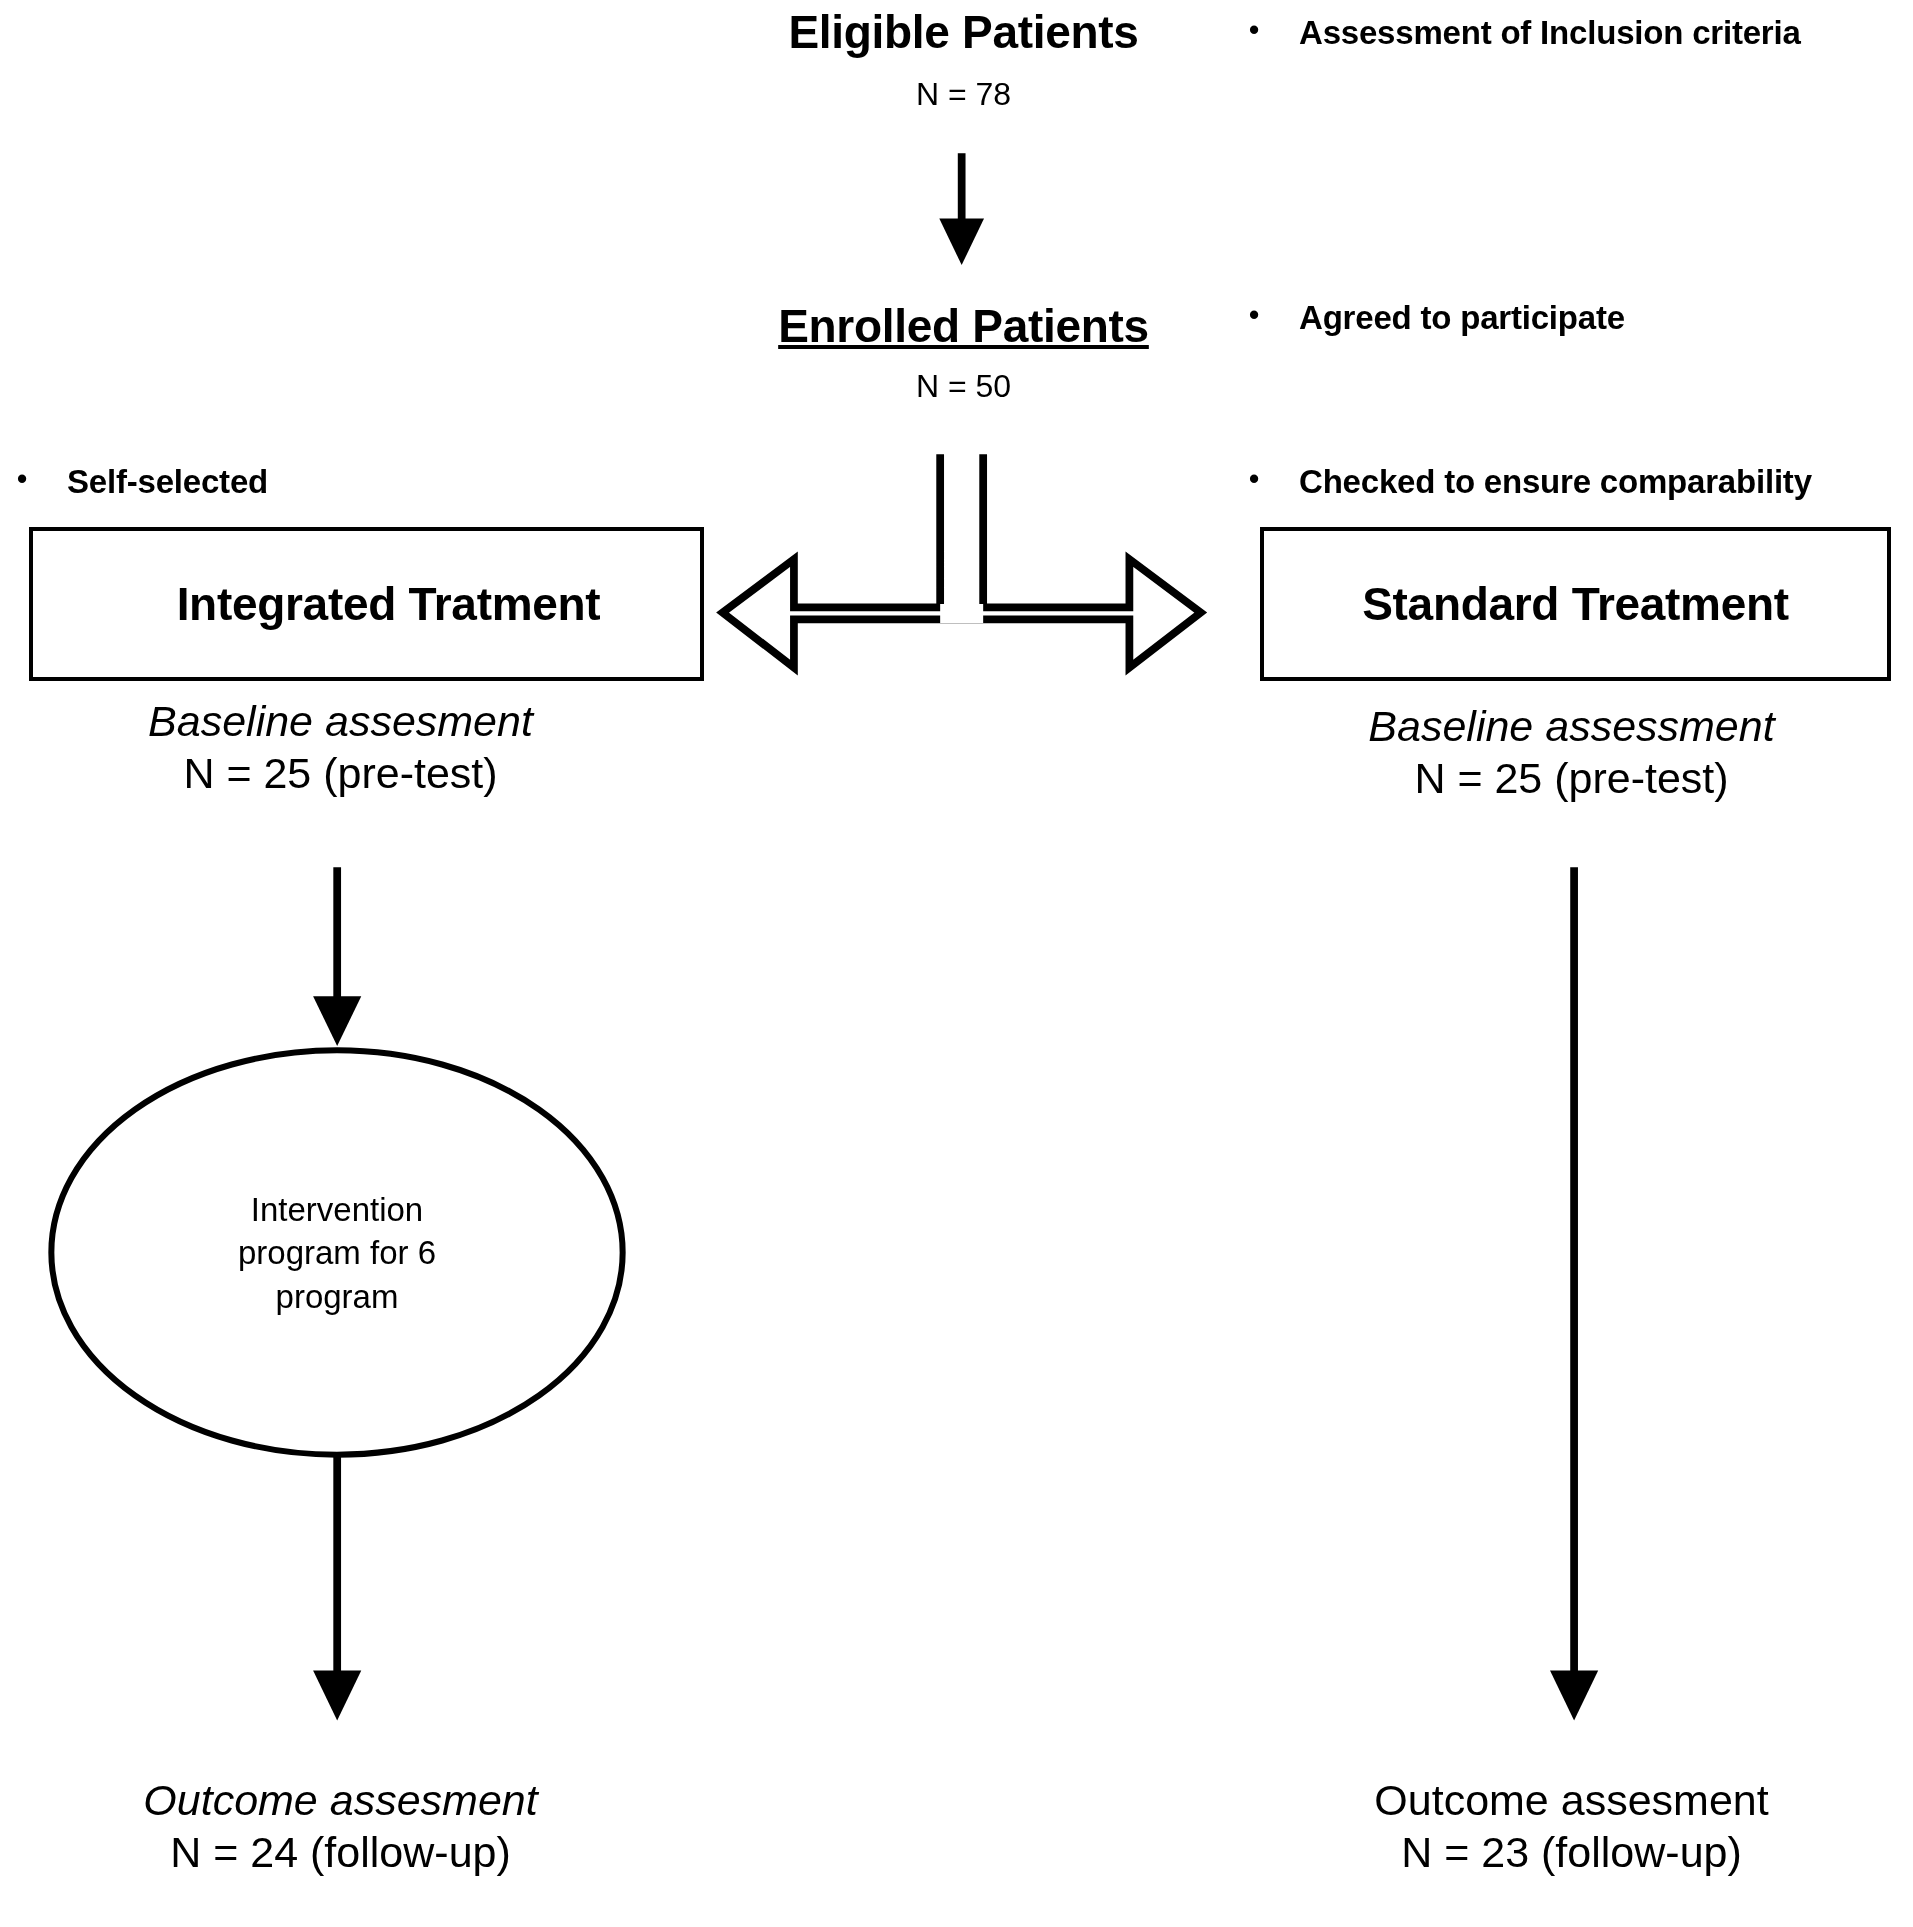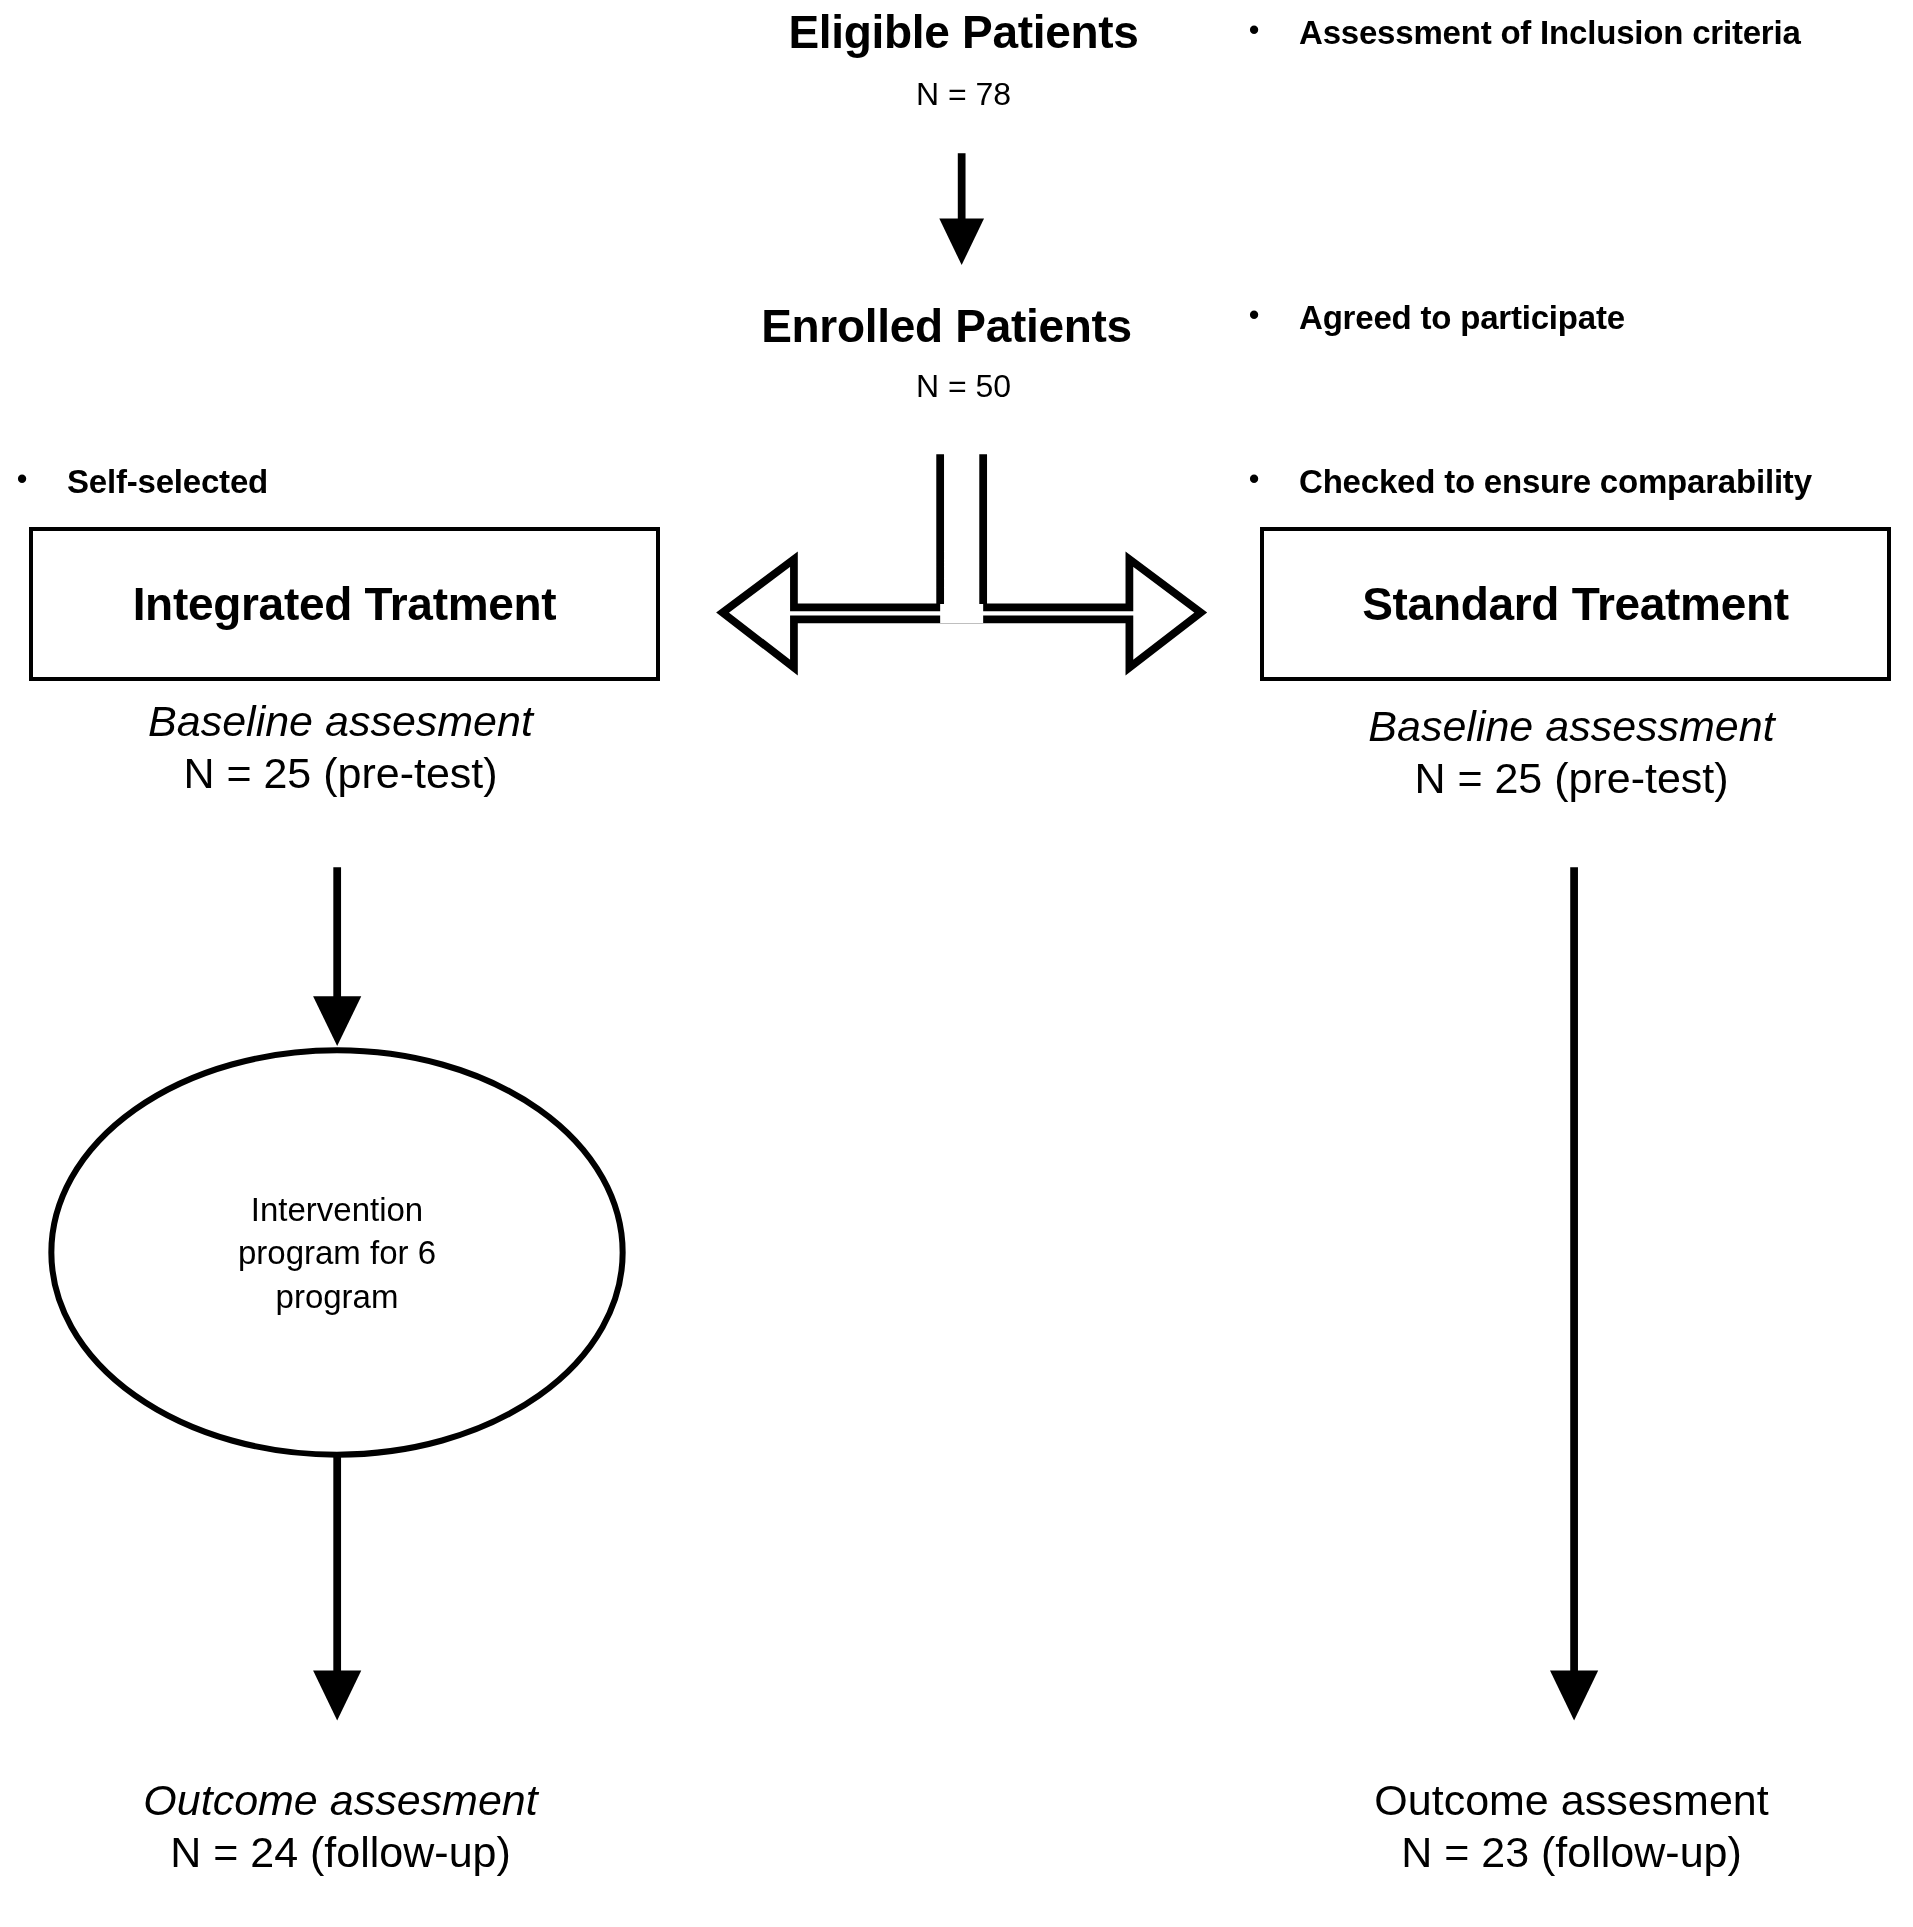--- a/index.html
+++ b/index.html
@@ -151,39 +151,39 @@
   </svg>
 
   <div class="txt hdr-title" style="left:671px; top:5.2px; width:585px;">Eligible Patients</div>
   <div class="txt hdr-n" style="left:671px; top:76px; width:585px;">N = 78</div>
 
   <div class="bullet-row" style="left:1249px; top:15.5px;">
     <span class="bullet-dot">•</span>
     <span class="bullet-label">Assessment of Inclusion criteria</span>
   </div>
 
-  <div class="txt hdr-title" style="left:654px; top:299px; width:585px;">Enrolled Patients</div>
+  <div class="txt hdr-title" style="left:671px; top:299px; width:585px;text-decoration:underline;">Enrolled Patients</div>
   <div class="txt hdr-n" style="left:671px; top:368px; width:585px;">N = 50</div>
 
   <div class="bullet-row" style="left:1249px; top:301px;">
     <span class="bullet-dot">•</span>
     <span class="bullet-label">Agreed to participate</span>
   </div>
 
   <div class="bullet-row" style="left:1249px; top:465px;">
     <span class="bullet-dot">•</span>
     <span class="bullet-label">Checked to ensure comparability</span>
   </div>
 
   <div class="bullet-row" style="left:17px; top:465px;">
     <span class="bullet-dot">•</span>
     <span class="bullet-label">Self-selected</span>
   </div>
 
-  <div class="grp-box" style="left:29px; top:527px; width:623px; height:146px;">
+  <div class="grp-box" style="left:29px; top:527px; width:623px; height:146px;padding-left:44px;">
     <span class="grp-box-label">Integrated Tratment</span>
   </div>
 
   <div class="grp-box" style="left:1260px; top:527px; width:623px; height:146px;">
     <span class="grp-box-label">Standard Treatment</span>
   </div>
 
   <div class="assess" style="left:29px; top:695px; width:623px;">
     <div class="assess-title italic">Baseline assesment</div>
     <div class="assess-n">N = 25 (pre-test)</div>

